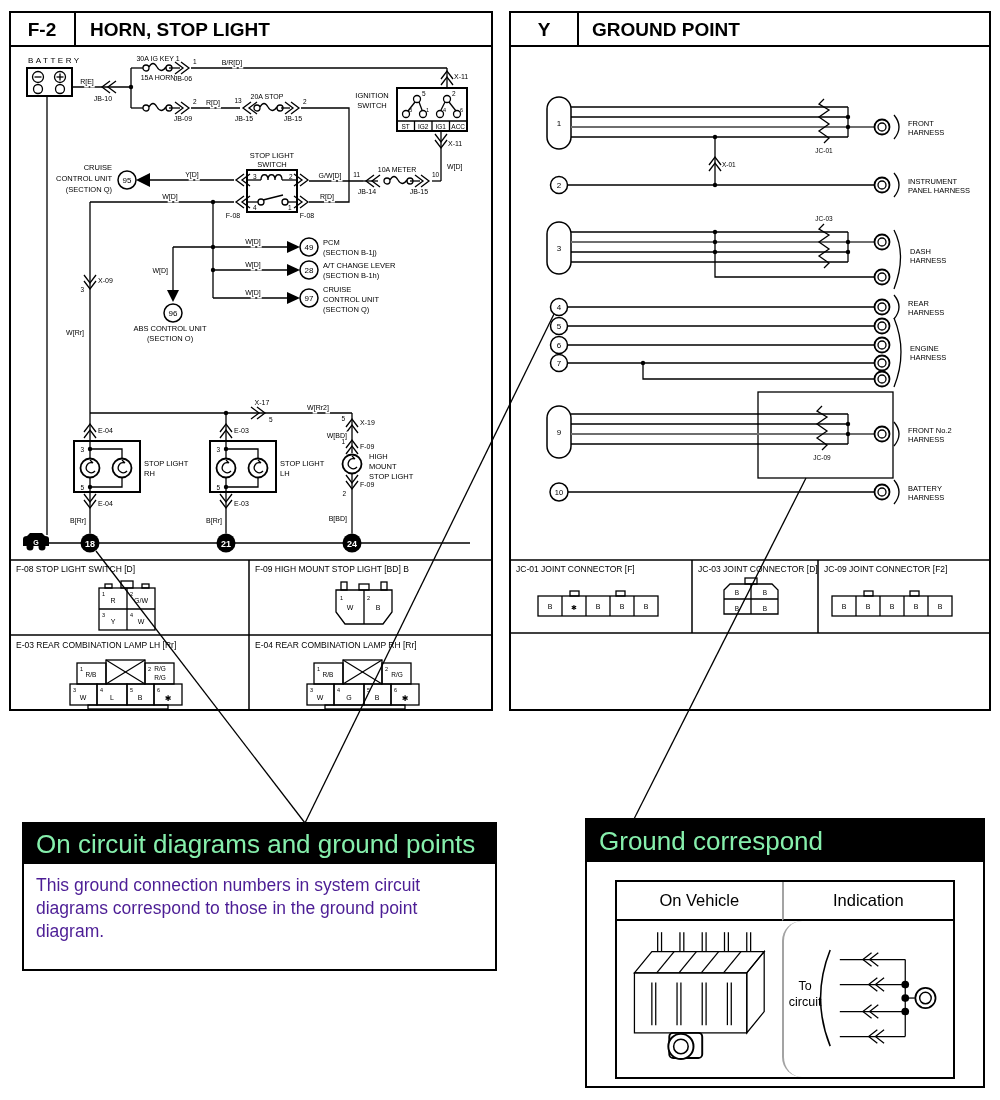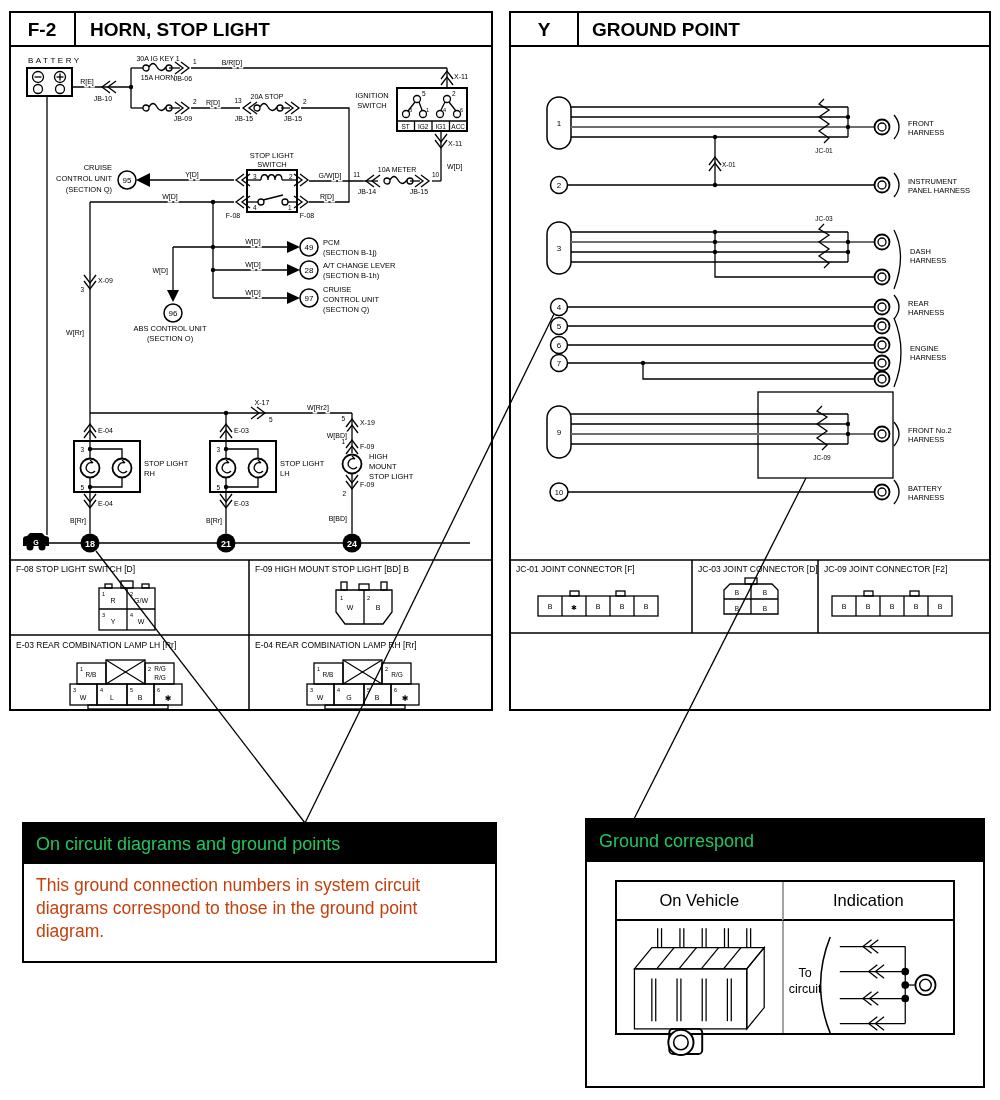--- a/index.html
+++ b/index.html
@@ -13,27 +13,27 @@
   .dot{fill:#000;stroke:none;}
   .blk{fill:#000;stroke:none;}
   .t5{font-size:5.5px;}.t6{font-size:6.5px;}.t7{font-size:7px;}.t75{font-size:7.5px;}
   .t8{font-size:8px;}.t85{font-size:8.5px;}.t9{font-size:9px;font-weight:bold;}
   .t19{font-size:19px;font-weight:bold;}
   .mid{text-anchor:middle;}.end{text-anchor:end;}
   .halo{paint-order:stroke;stroke:#fff;stroke-width:3px;}
   .wt{fill:#fff;}
   .lsp{letter-spacing:2.5px;}
   .callout{position:absolute;border:2px solid #000;background:#fff;box-sizing:border-box;}
-  .co-head{background:#000;color:#22c55e;font-size:18px;padding:0 12px;display:flex;align-items:center;}
-  .co-body{padding:10px 12px 18px;font-size:17.5px;color:#c2410c;line-height:23px;}
+  .co-head{background:#000;color:#86efac;font-size:26px;padding:0 12px;display:flex;align-items:center;}
+  .co-body{padding:10px 12px 26px;font-size:17.5px;color:#4c1d95;line-height:23px;}
   .gi-table{margin:18px 28px;border:2px solid #000;}
   .gi-cols{display:grid;grid-template-columns:49% 51%;}
   .gi-ch{border-bottom:2px solid #000;text-align:center;font-size:16.5px;padding:9px 0;}
   .gi-ch.rt,.gi-cell.rt{border-left:2px solid #a3a3a3;}
-  .gi-cell{height:112px;display:flex;justify-content:center;position:relative;}
+  .gi-cell{height:156px;display:flex;align-items:center;justify-content:center;position:relative;border-radius:20px;}
   .gi-cell svg{position:static;}
 </style>
 </head>
 <body>
 
 <div class="page">
 
 <svg width="1000" height="1100" viewBox="0 0 1000 1100">
   <defs>
     <g id="cu" class="ln">

